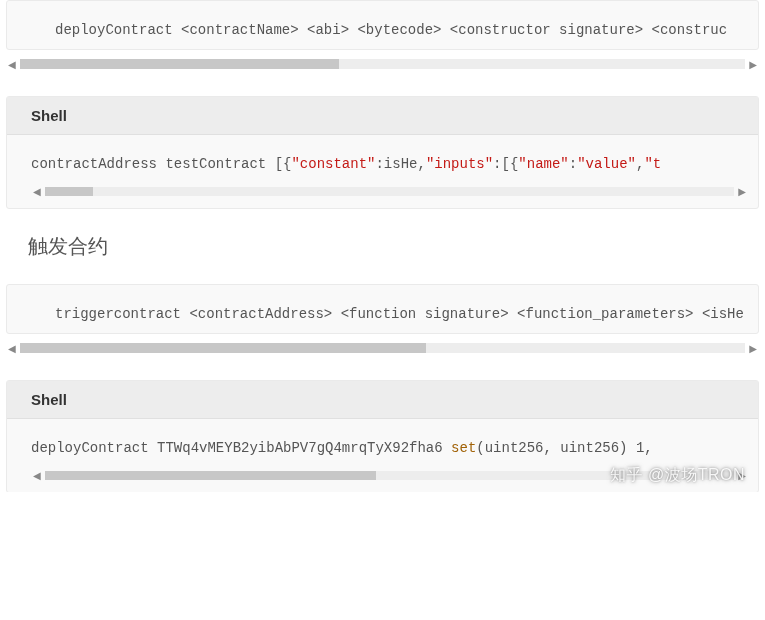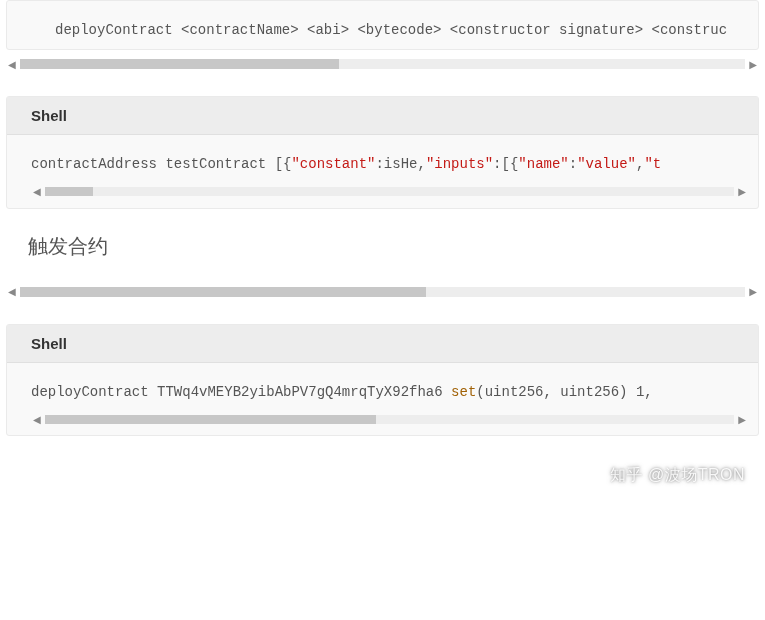--- a/index.html
+++ b/index.html
@@ -132,20 +132,25 @@
       <div class="scroll-track">
         <div class="scroll-thumb" style="width: 7%;"></div>
       </div>
       <span class="scroll-arrow">▶</span>
     </div>
   </div>
 </div>
 
 <div class="section-title">触发合约</div>
 
+<div class="code-block no-margin">
+  <div class="code-body indent">
+    <div class="code-line">triggercontract &lt;contractAddress&gt; &lt;function signature&gt; &lt;function_parameters&gt; &lt;isHe</div>
+  </div>
+</div>
 <div class="outer-scroll">
   <span class="scroll-arrow">◀</span>
   <div class="scroll-track">
     <div class="scroll-thumb" style="width: 56%;"></div>
   </div>
   <span class="scroll-arrow">▶</span>
 </div>
 
 <div class="code-block" style="margin-bottom:4px;">
   <div class="code-header">Shell</div>

